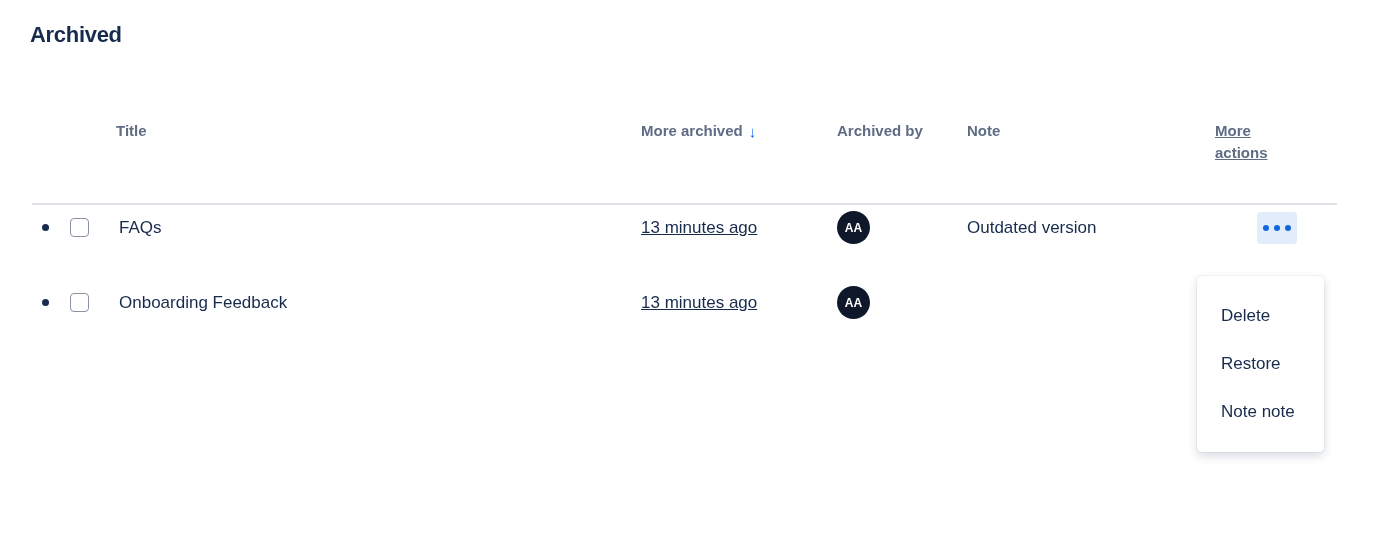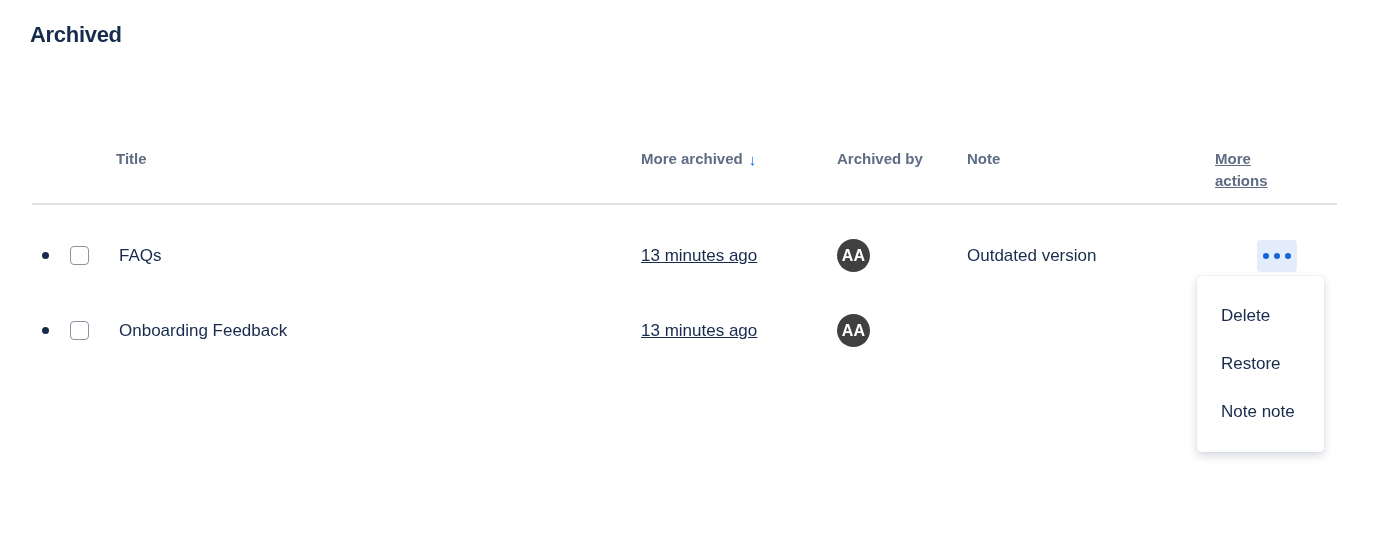--- a/index.html
+++ b/index.html
@@ -40,21 +40,20 @@
     position: absolute;
     left: 32px;
     top: 120px;
     width: 1305px;
   }
 
   table.archive-table {
     width: 100%;
     border-collapse: collapse;
     table-layout: fixed;
-    margin-top: 28px;
   }
 
   table.archive-table thead th {
     font-size: 15px;
     font-weight: bold;
     color: #5e6c84;
     text-align: left;
     vertical-align: top;
     padding: 0 0 26px 0;
     line-height: 22px;
@@ -129,23 +128,23 @@
   }
 
   .cell-title { padding-left: 3px !important; color: #172b4d; }
   .cell-date  { color: #172b4d; text-decoration: underline; }
   .cell-note  { color: #172b4d; }
 
   .avatar {
     width: 33px;
     height: 33px;
     border-radius: 50%;
-    background: #404040;
+    background: #0f172a;
     color: #ffffff;
-    font-size: 16px;
+    font-size: 12px;
     font-weight: bold;
     letter-spacing: 0.2px;
     display: flex;
     align-items: center;
     justify-content: center;
     box-sizing: border-box;
   }
 
   
   .more-btn {

